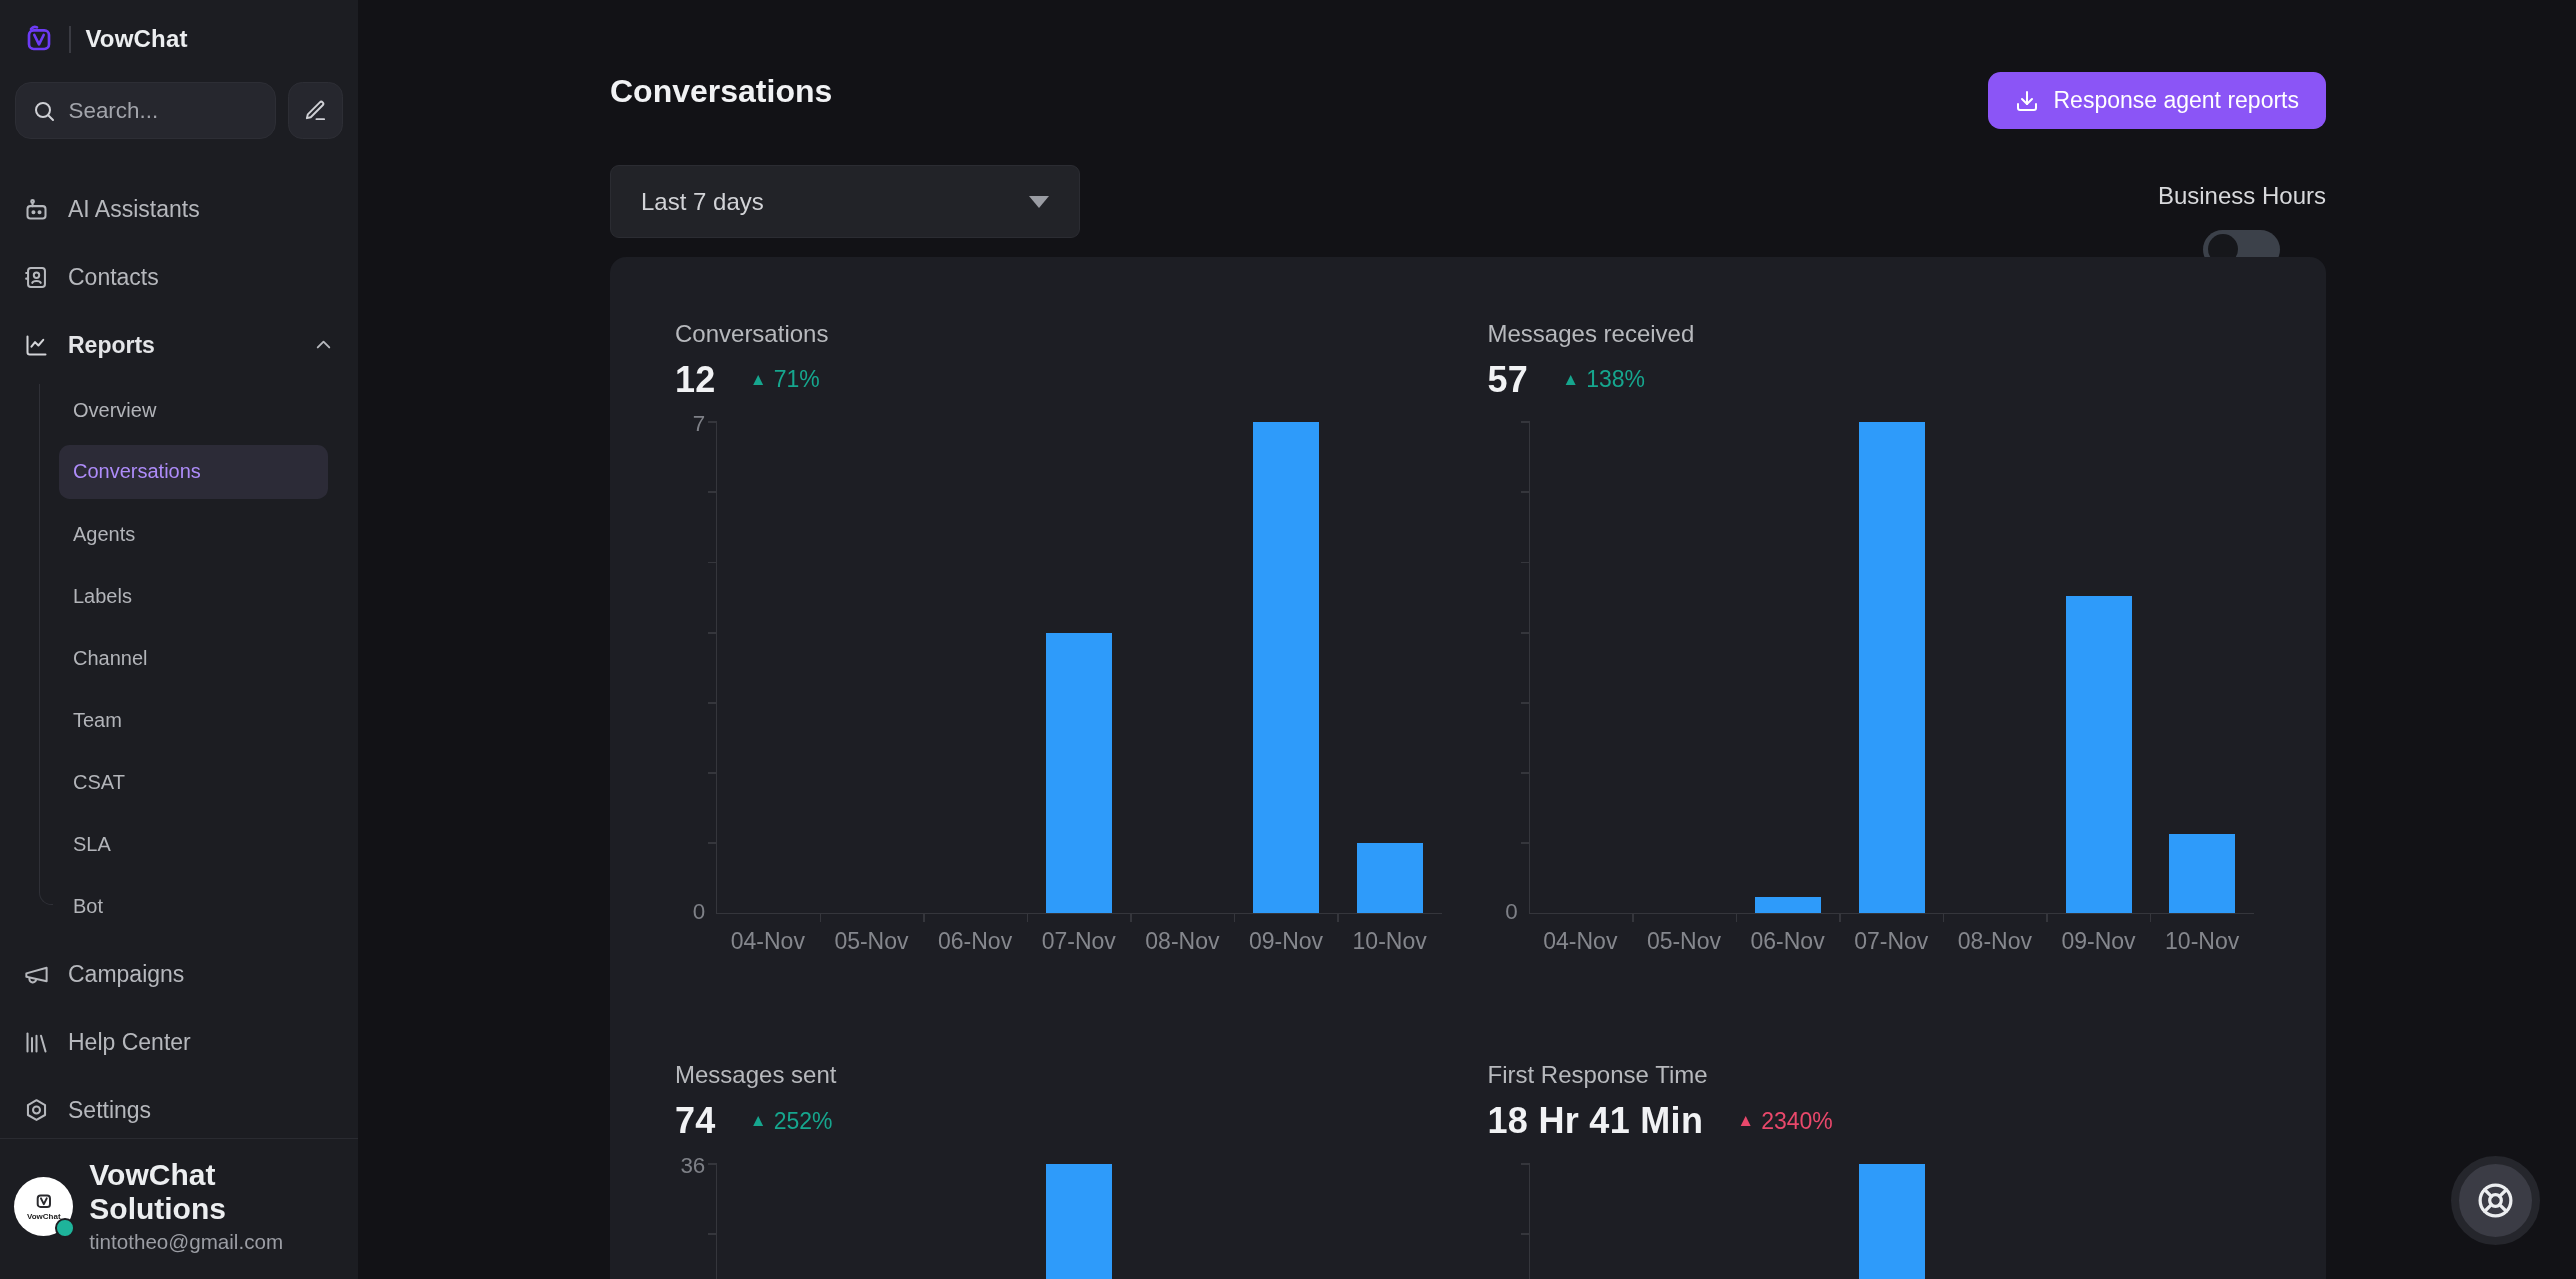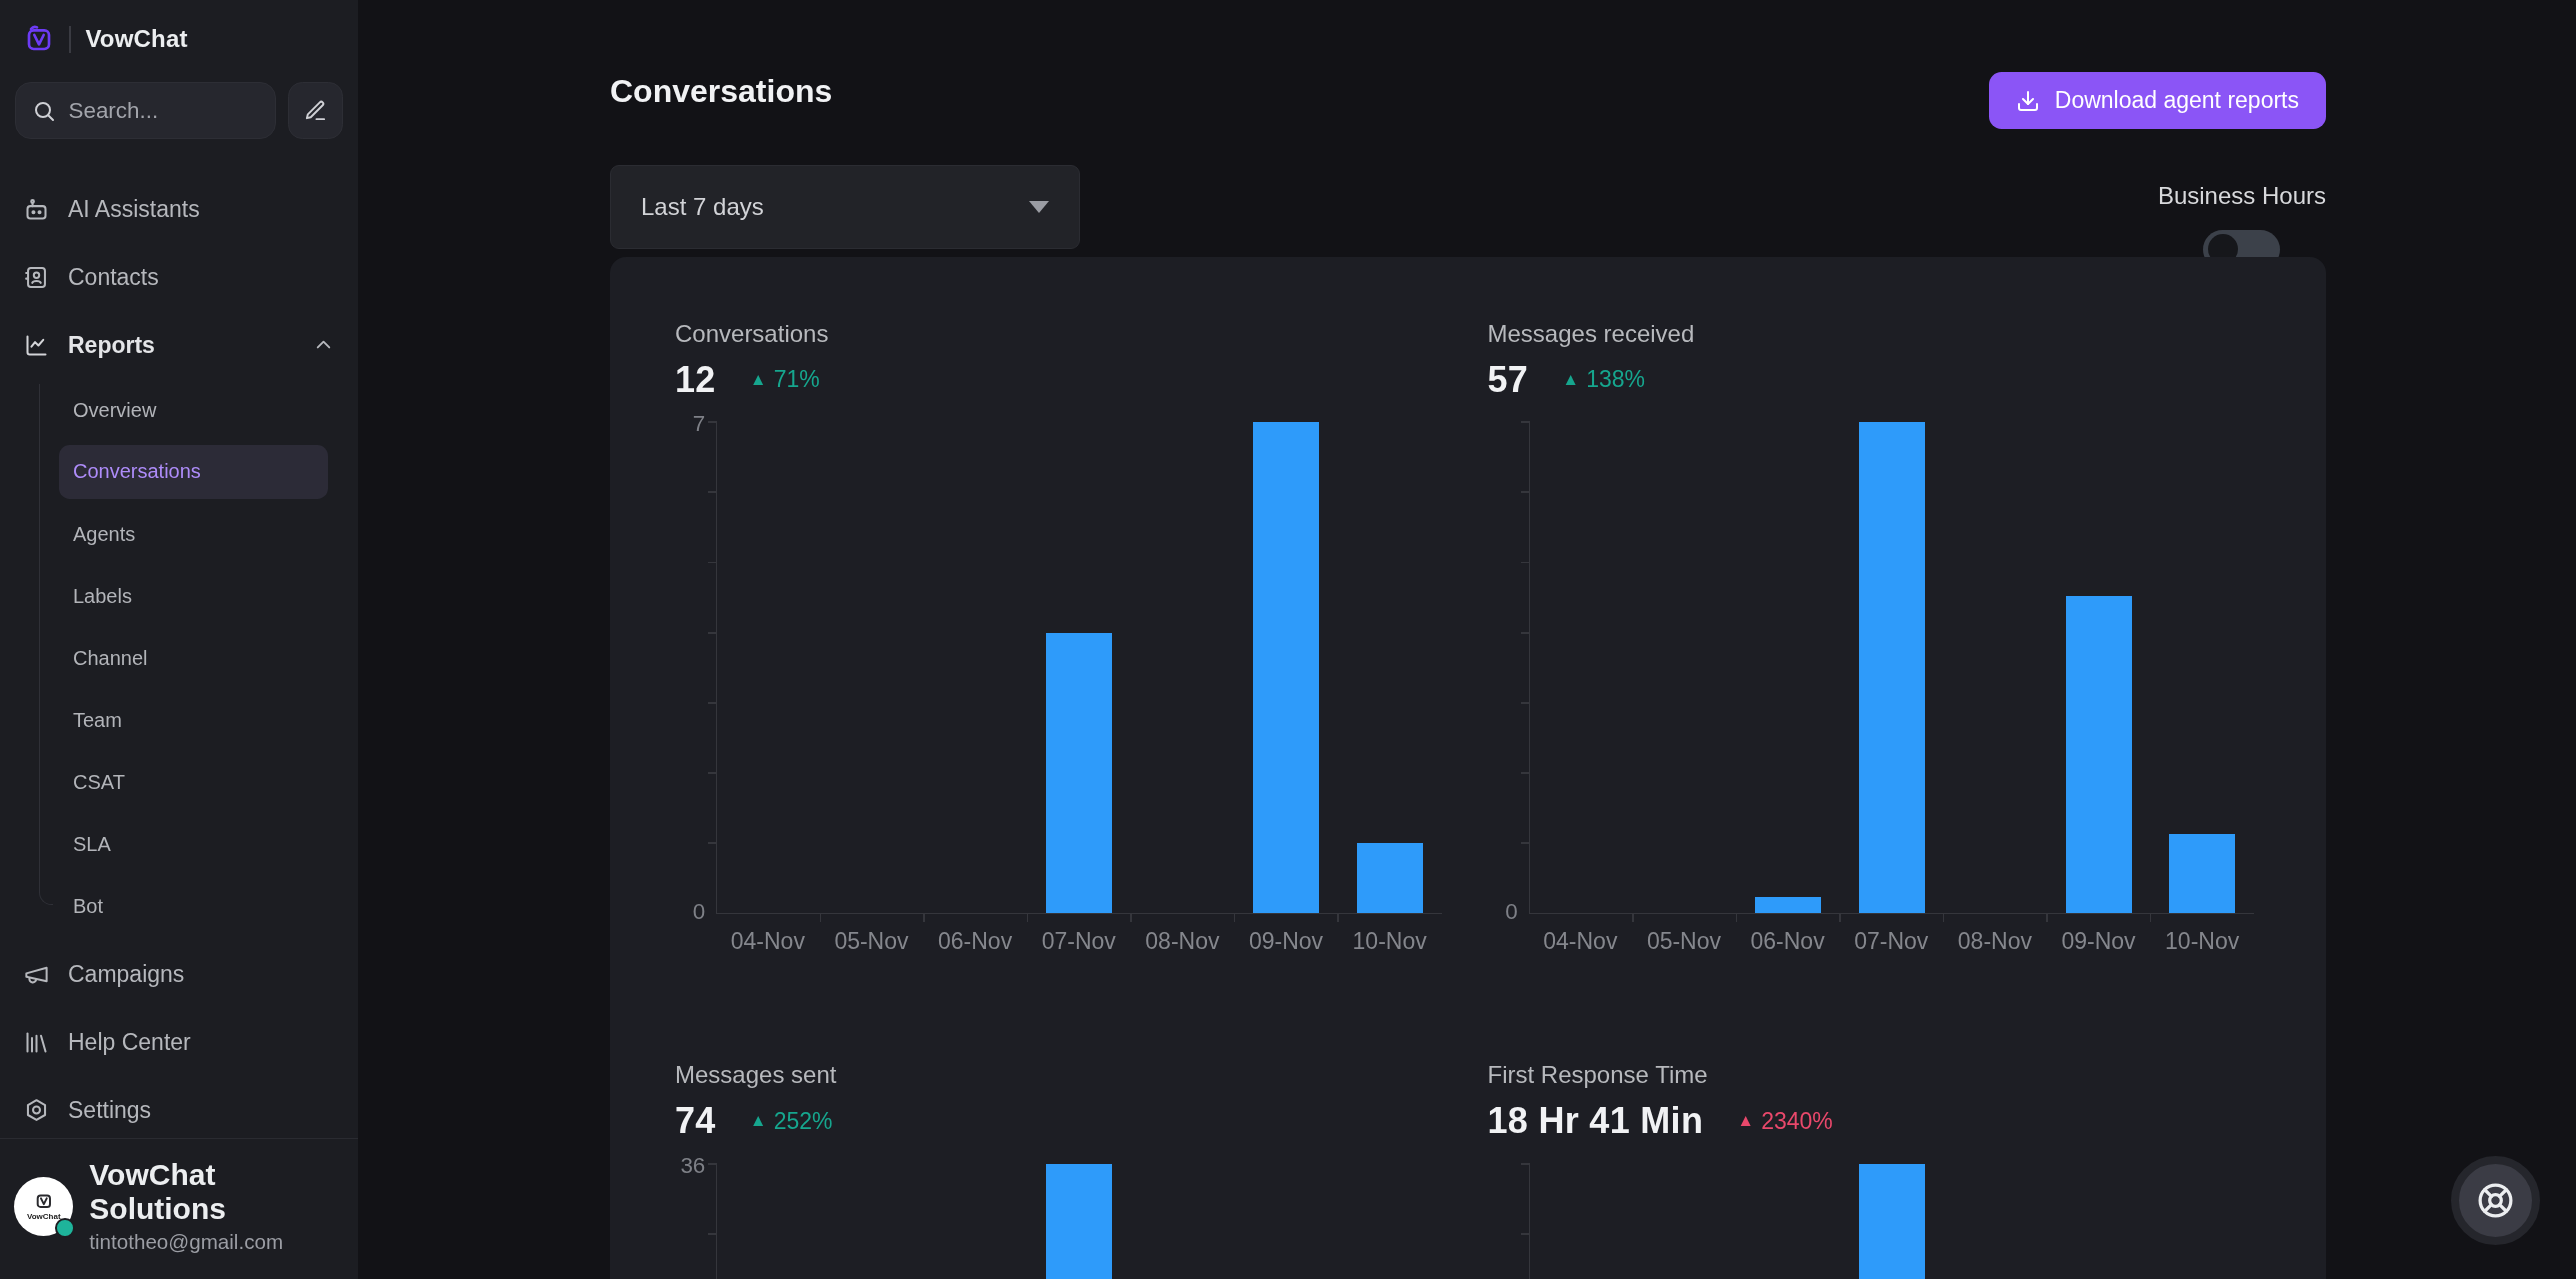--- a/index.html
+++ b/index.html
@@ -75,21 +75,21 @@
   #page-title { position:absolute; left: 610px; top: 73px; font-size: 32px; font-weight: 700; color:#f1f2f4; }
 
   #download-btn {
     position:absolute; top: 72px; right: 250px; height: 57px;
     background:#8b55f6; border:none; border-radius: 12.5px; cursor:pointer;
     display:flex; align-items:center; gap: 14.3px; padding: 0 27px;
     color:#ffffff; font-size: 23px; font-family:inherit;
   }
 
   #range-select {
-    position:absolute; left: 610px; top: 165px; width: 470px; height: 84px;
+    position:absolute; left: 610px; top: 165px; width: 470px; height: 73px;
     background:#222328; border:0.9px solid #2b2c32; border-radius: 9px; cursor:pointer;
     display:flex; align-items:center; padding: 0 30px;
   }
   #range-select .val { font-size: 24px; color:#d2d3d7; }
   .caret-down {
     margin-left:auto; width:0; height:0;
     border-left: 10.7px solid transparent; border-right: 10.7px solid transparent;
     border-top: 12.5px solid #9a9ca3;
   }
 
@@ -293,21 +293,21 @@
   <h1 id="page-title">Conversations</h1>
 
   <button id="download-btn">
     <span>
       <svg width="24" height="24" viewBox="0 0 24 24" fill="none" stroke="#ffffff" stroke-width="2" stroke-linecap="round" stroke-linejoin="round">
         <path d="M21 15v4a2 2 0 0 1-2 2H5a2 2 0 0 1-2-2v-4"></path>
         <polyline points="7 10 12 15 17 10"></polyline>
         <line x1="12" y1="15" x2="12" y2="3"></line>
       </svg>
     </span>
-    <span>Download agent reports</span>
+    <span>Response agent reports</span>
   </button>
 
   <div id="range-select">
     <span class="val">Last 7 days</span>
     <span class="caret-down"></span>
   </div>
 
   <div id="bh-row">
     <span class="bh-label">Business Hours</span>
     <span class="toggle">

